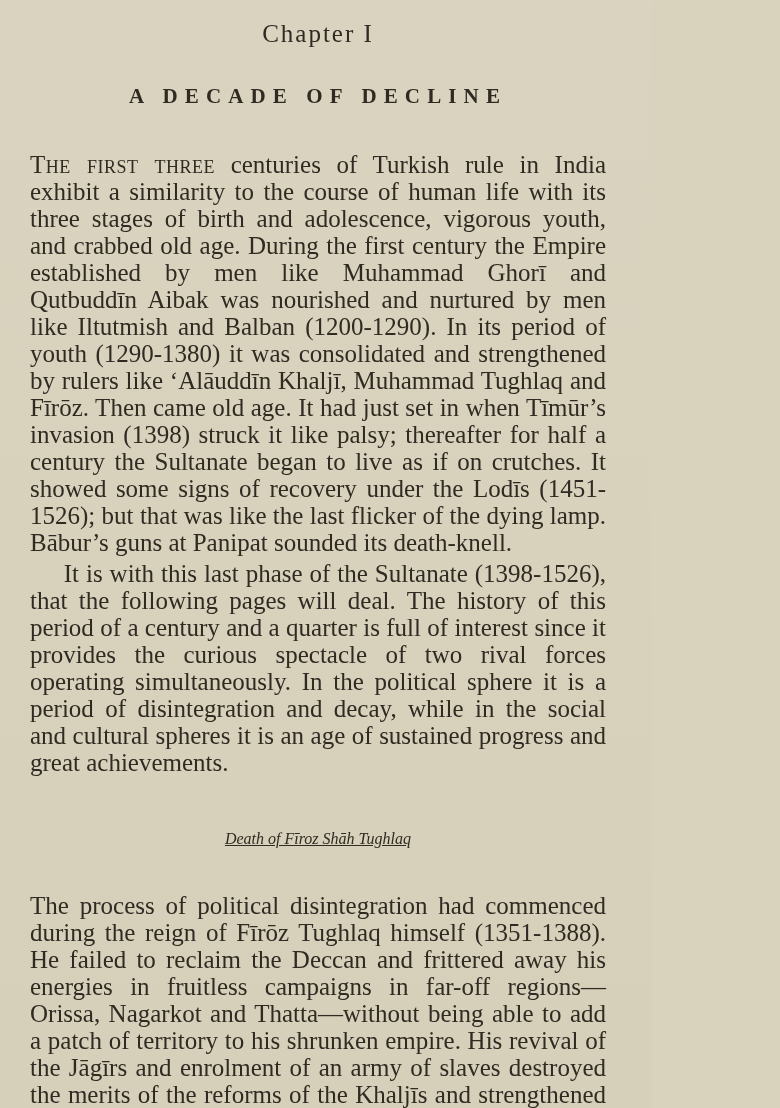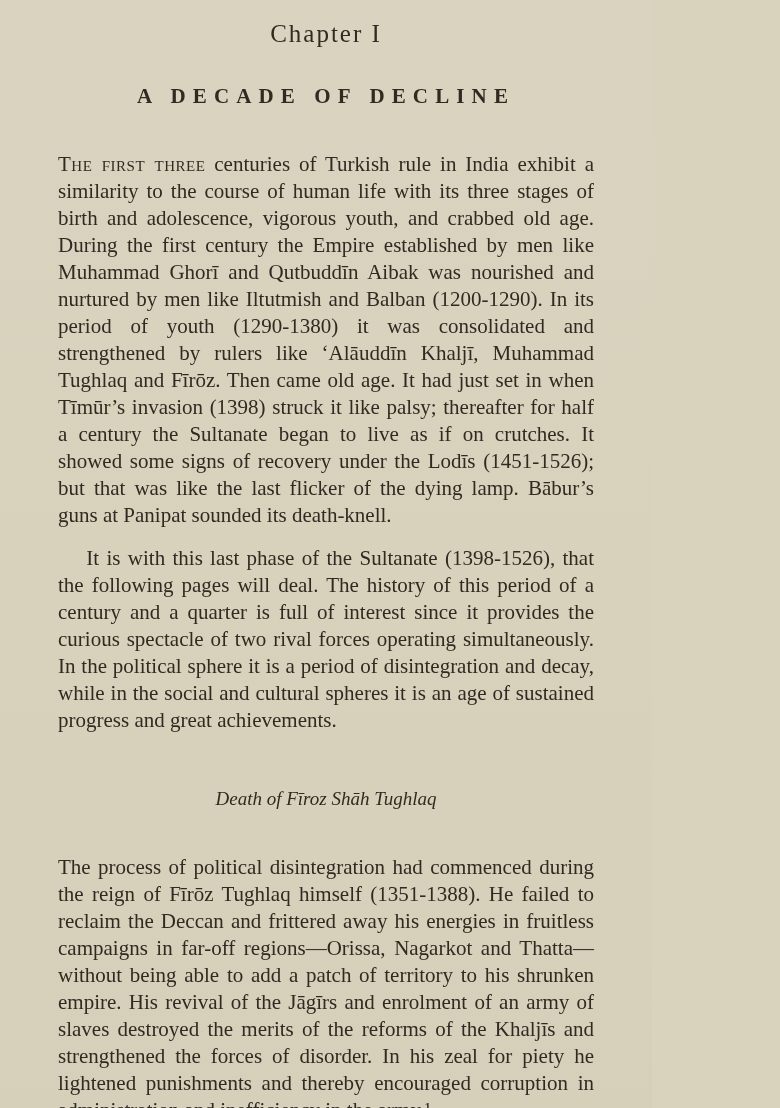--- a/index.html
+++ b/index.html
@@ -8,57 +8,58 @@
     height: 1108px;
     background: #d9d2bd;
     color: #2f2b22;
     font-family: "Liberation Serif", "DejaVu Serif", serif;
     overflow: hidden;
   }
   .page {
     box-sizing: border-box;
     width: 652px;
     height: 1108px;
-    padding: 14px 42px 0 42px;
+    padding: 14px 42px 0 26px;
     position: relative;
     background: linear-gradient(180deg, #dad3bf 0%, #d8d1bc 55%, #d6cfba 100%);
   }
   .chapter-title {
     text-align: center;
     font-size: 25px;
     font-weight: 400;
     letter-spacing: 2px;
     margin: 6px 0 0 0;
   }
   .section-title {
     text-align: center;
     font-size: 21px;
     font-weight: 700;
     letter-spacing: 0.34em;
     margin: 36px 0 0 0;
     white-space: nowrap;
   }
   .body-para {
-    font-size: 21px;
+    font-size: 25px;
     line-height: 27px;
     text-align: justify;
-    margin: 16px;
+    margin: 4px;
   }
   .first-para { margin-top: 42px; }
   .lead-smallcaps {
     font-variant: small-caps;
     letter-spacing: 0.5px;
   }
   .indent { text-indent: 1.35em; }
   .subheading {
     text-align: center;
     font-style: italic;
     font-weight: 400;
-    font-size: 19px;
+    font-size: 16px;
     margin: 54px 0 44px 0;
+    text-decoration: underline;
   }
   .footnote {
     font-size: 16.5px;
     line-height: 22px;
     text-align: left;
     text-indent: 1.6em;
     margin: 8px 0 0 0;
     font-family: Liberation Serif, serif;
   }
   .page-number {

